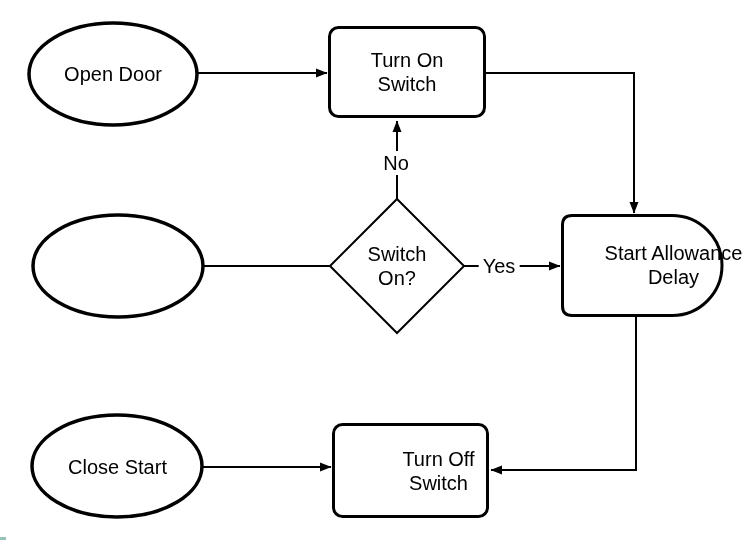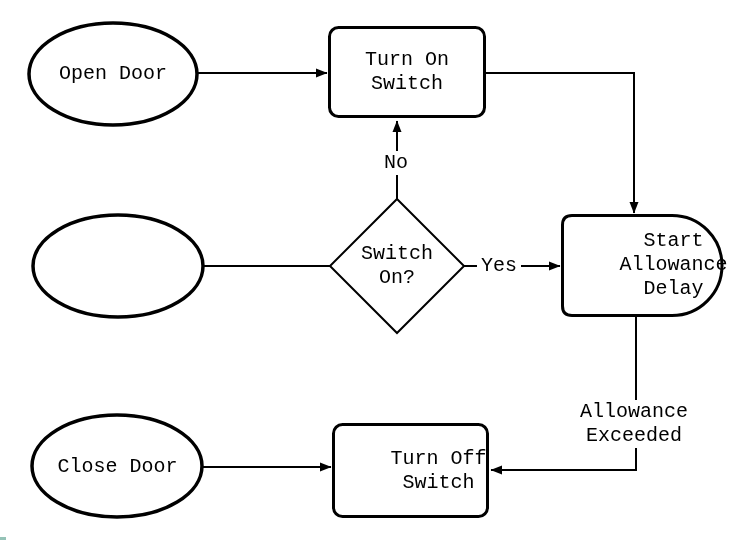--- a/index.html
+++ b/index.html
@@ -1,21 +1,21 @@
 <!DOCTYPE html>
 <html><head>
 <meta charset="utf-8">
 <style>
   html, body { margin: 0; padding: 0; background: #ffffff; }
   .canvas {
     position: relative;
     width: 750px;
     height: 544px;
     background: #ffffff;
-    font-family: Liberation Mono, monospace;
+    font-family: Liberation Sans, sans-serif;
     color: #000000;
     overflow: hidden;
   }
   svg.layer {
     position: absolute;
     left: 0; top: 0;
     width: 750px; height: 544px;
   }
   .node-label {
     position: absolute;
@@ -70,29 +70,27 @@
     <ellipse cx="113" cy="74" rx="84" ry="51" fill="#ffffff" stroke="#000000" stroke-width="3.5"></ellipse>
     <ellipse cx="118" cy="266" rx="85" ry="51" fill="#ffffff" stroke="#000000" stroke-width="3.5"></ellipse>
     <ellipse cx="117" cy="466" rx="85" ry="51" fill="#ffffff" stroke="#000000" stroke-width="3.5"></ellipse>
     <rect x="329.5" y="27.5" width="155" height="89" rx="9" fill="#ffffff" stroke="#000000" stroke-width="3"></rect>
     <rect x="333.5" y="424.5" width="154" height="92" rx="9" fill="#ffffff" stroke="#000000" stroke-width="3"></rect>
     <path d="M 397 199 L 464 266 L 397 333 L 330 266 Z" fill="#ffffff" stroke="#000000" stroke-width="2"></path>
     <path d="M 572 215.5 L 672 215.5 A 50 50 0 0 1 672 315.5 L 572 315.5 Q 562.5 315.5 562.5 306 L 562.5 225 Q 562.5 215.5 572 215.5 Z" fill="#ffffff" stroke="#000000" stroke-width="3"></path>
   </svg>
 
   <div class="node-label" style="left:29px; top:23px; width:168px; height:102px;">Open Door</div>
-  <div class="node-label" style="left:33px; top:415px; width:169px; height:103px;">Close Door</div>
+  <div class="node-label" style="left:33px; top:415px; width:169px; height:103px;">Close Start</div>
   <div class="node-label" style="left:328px; top:26px; width:158px; height:92px;">Turn On
 Switch</div>
   <div class="node-label" style="left:330px; top:199px; width:134px; height:134px;">Switch
 On?</div>
   <div class="node-label" style="left:561px; top:214px; width:161px; height:102px;padding-left:32px;">Start Allowance
 Delay</div>
   <div class="node-label" style="left:336px; top:423px; width:145px; height:95px;margin-left:30px;">Turn Off
 Switch</div>
 
   <div class="edge-label" style="left:396px; top:163px;">No</div>
   <div class="edge-label" style="left:499px; top:266px;">Yes</div>
-  <div class="edge-label" style="left:634px; top:424px;">Allowance
-Exceeded</div>
 
   <div class="corner-artifact"></div>
 </div>
 
 </body></html>

